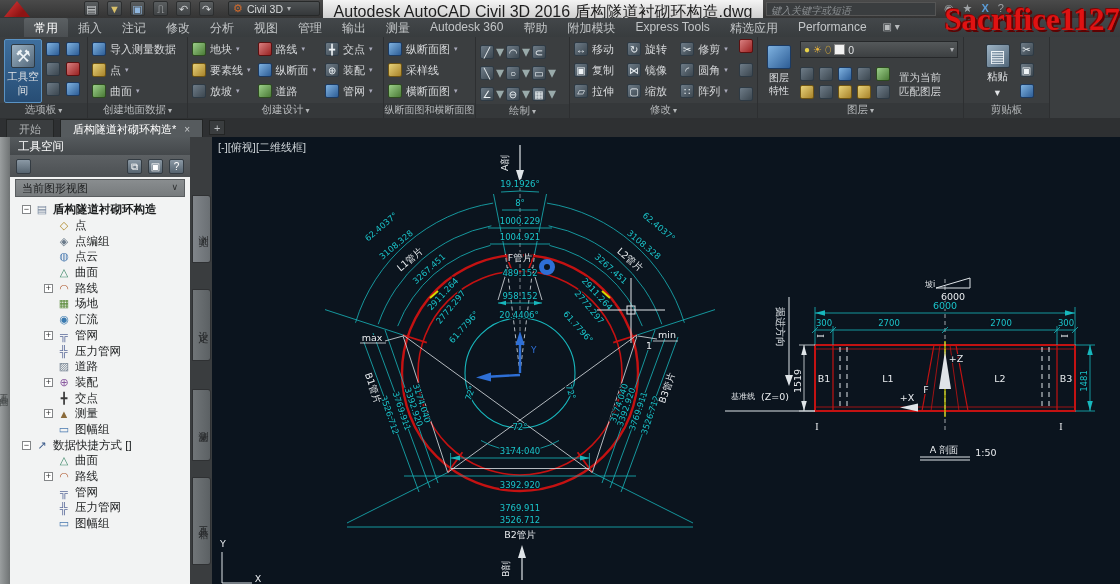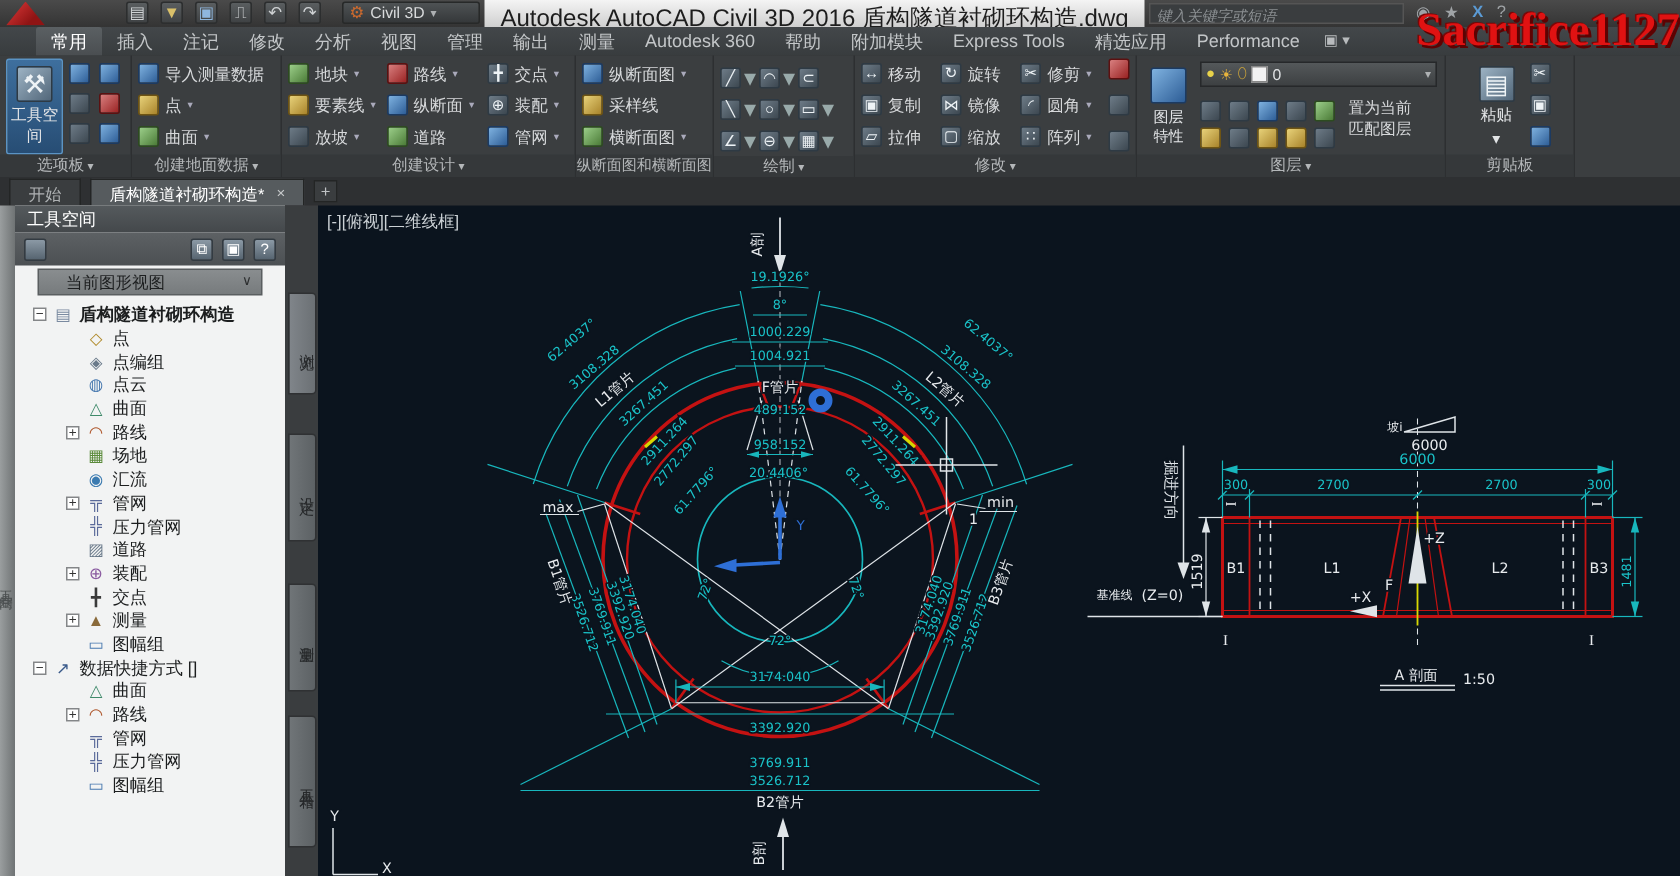--- a/index.html
+++ b/index.html
@@ -86,22 +86,22 @@
     background:linear-gradient(90deg,#9a9e9f,#6f7374); }
   .grabbar span { position:absolute; top:250px; left:0px; width:10px;
     writing-mode:vertical-rl; font-size:9px; color:#4c5051; letter-spacing:1px; }
   .palette { position:absolute; left:10px; top:137px; width:180px; height:447px; background:#f2f3f3; }
   .pal-title { height:18px; background:linear-gradient(#555a5d,#44484b); color:#fff;
     font-size:11.5px; padding:2px 8px; }
   .pal-tools { height:22px; background:linear-gradient(#5d6164,#4c5053); display:flex; align-items:center; padding:0 6px; gap:6px; }
   .pal-tools .sp { flex:1; }
   .pti { width:15px; height:15px; border-radius:2px; background:linear-gradient(#8b99a5,#566470);
     border:1px solid #333b42; color:#fff; font-size:10px; line-height:14px; text-align:center; }
-  .pal-dd { height:18px; margin:2px 15px; background:linear-gradient(#898d8f,#777b7d); border:1px solid #5a5e60;
-    color:#1d1f20; font-size:11px; padding:1px 18px; position:relative; }
+  .pal-dd { height:18px; margin:2px 5px; background:linear-gradient(#898d8f,#777b7d); border:1px solid #5a5e60;
+    color:#1d1f20; font-size:11px; padding:1px 6px; position:relative; }
   .pal-dd::after { content:"∨"; position:absolute; right:6px; top:2px; font-size:9px; color:#2c2e2f; }
   .tree { position:absolute; left:0; top:62px; right:0; bottom:0; overflow:hidden; padding-top:3px; }
   .trow { height:15.7px; display:flex; align-items:center; font-size:11.5px; color:#1c1e1f; white-space:nowrap; }
   .trow.lvl0 { padding-left:12px; } .trow.lvl1 { padding-left:34px; }
   .exp { width:9px; height:9px; border:1px solid #848688; background:#fff; margin-right:4px; flex:none;
     font-size:9px; line-height:7px; text-align:center; color:#333; }
   .exp.plus::before { content:"+"; } .exp.minus::before { content:"−"; }
   .noexp { width:13px; flex:none; }
   .tic { width:14px; margin-right:4px; text-align:center; font-size:11px; flex:none; }
 
@@ -414,21 +414,21 @@
               <span class="ic dk"></span>
               <span class="ic bl"></span>
               <span class="ic dk"></span>
               <span class="ic gr"></span>
               <span class="ic yl"></span>
               <span class="ic dk"></span>
               <span class="ic yl"></span>
               <span class="ic yl"></span>
               <span class="ic dk"></span>
             </div>
-            <div class="col" style="justify-content:flex-start">
+            <div class="col" style="justify-content:flex-end">
               <span class="ltxt">置为当前</span>
               <span class="ltxt">匹配图层</span>
             </div>
           </div>
         </div>
       </div>
       <div class="panel-label dd">图层</div>
     </div>
 
     <div class="panel" style="width:86px">

